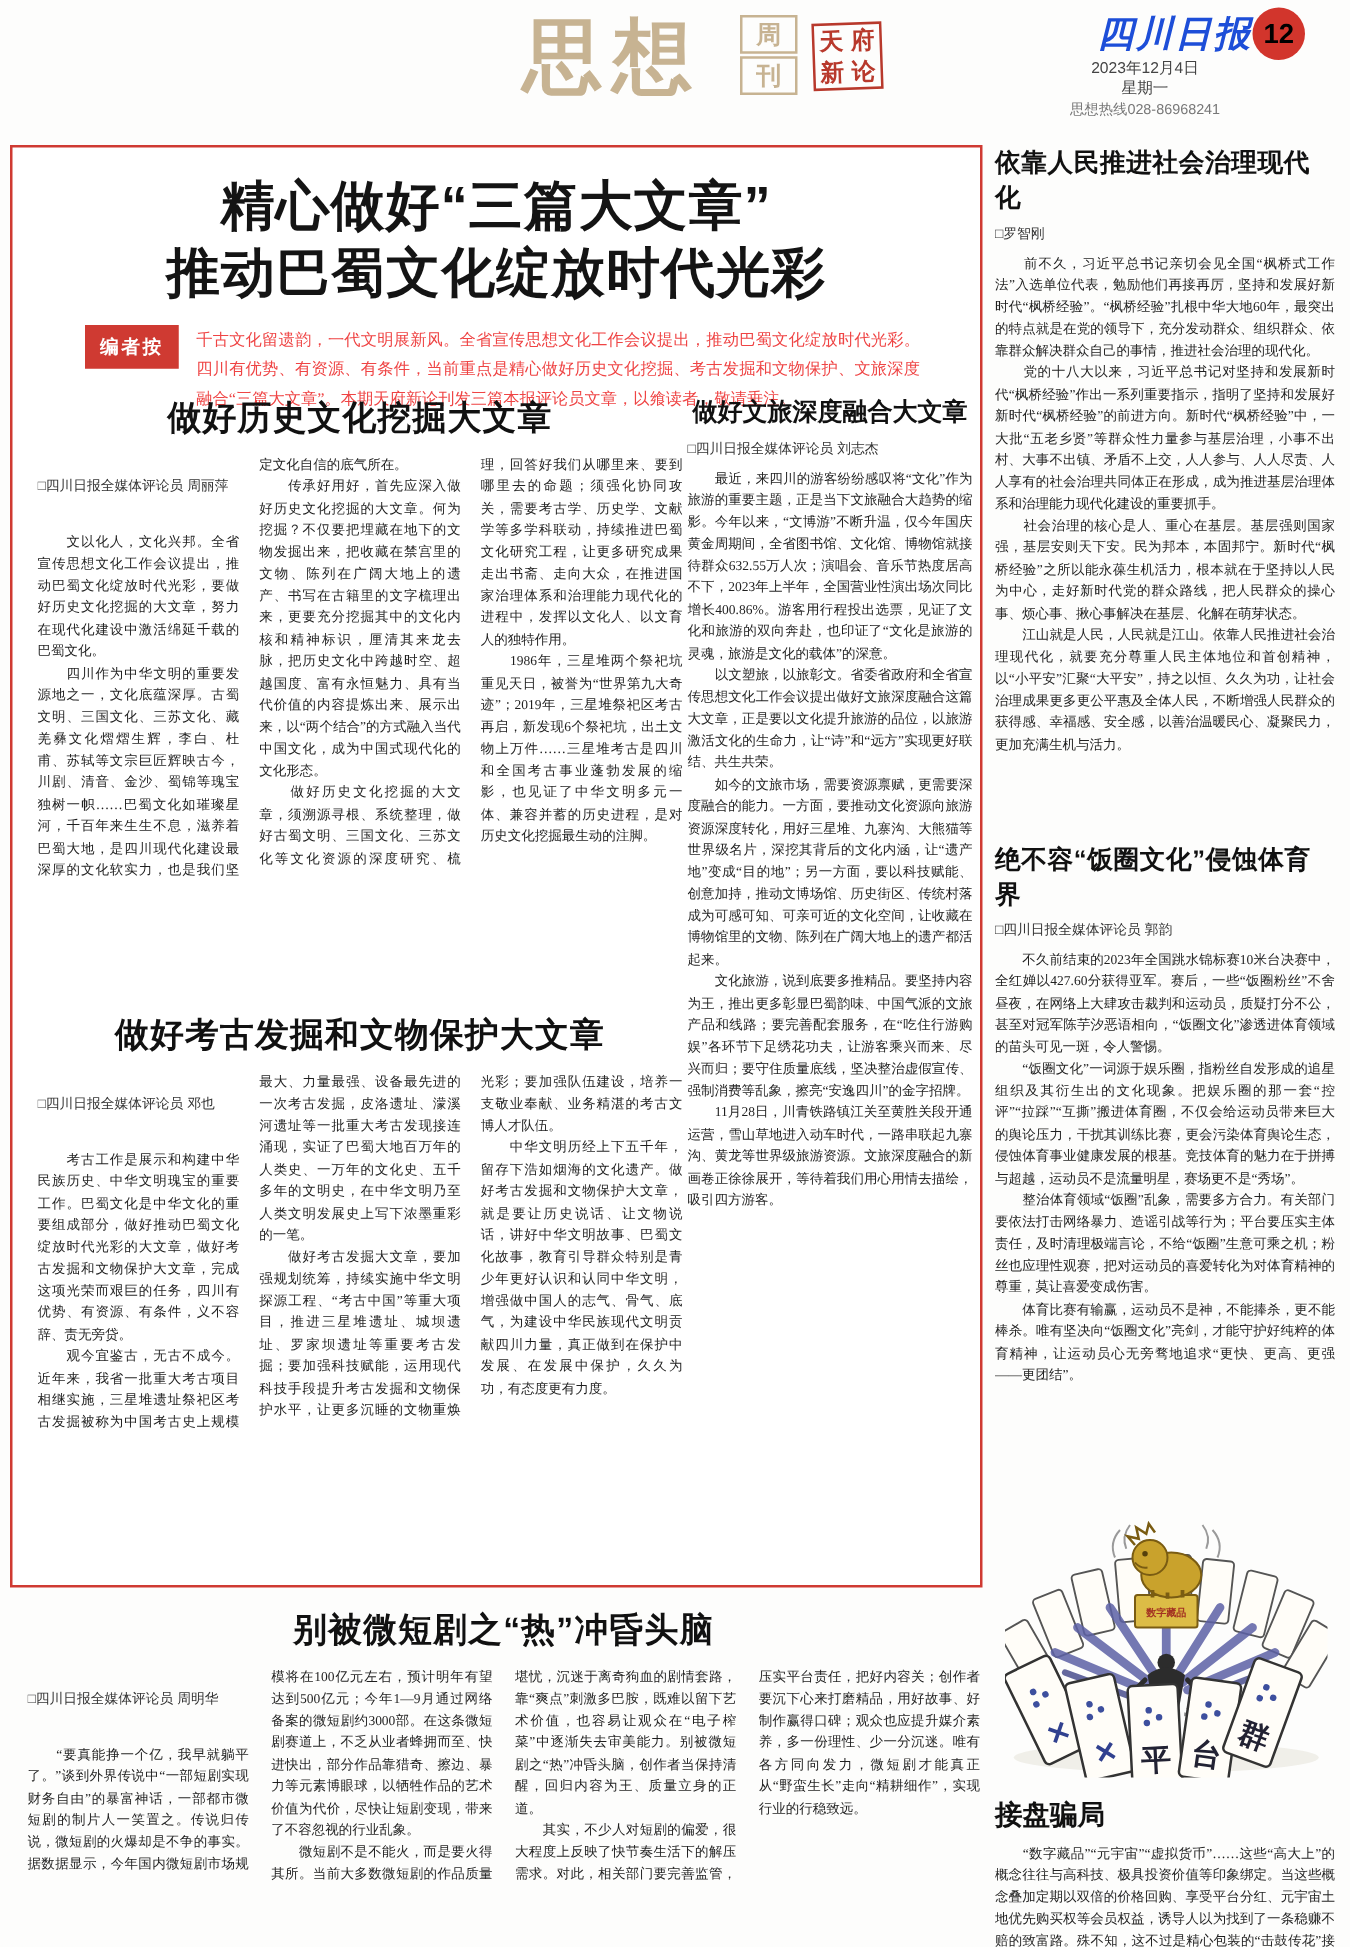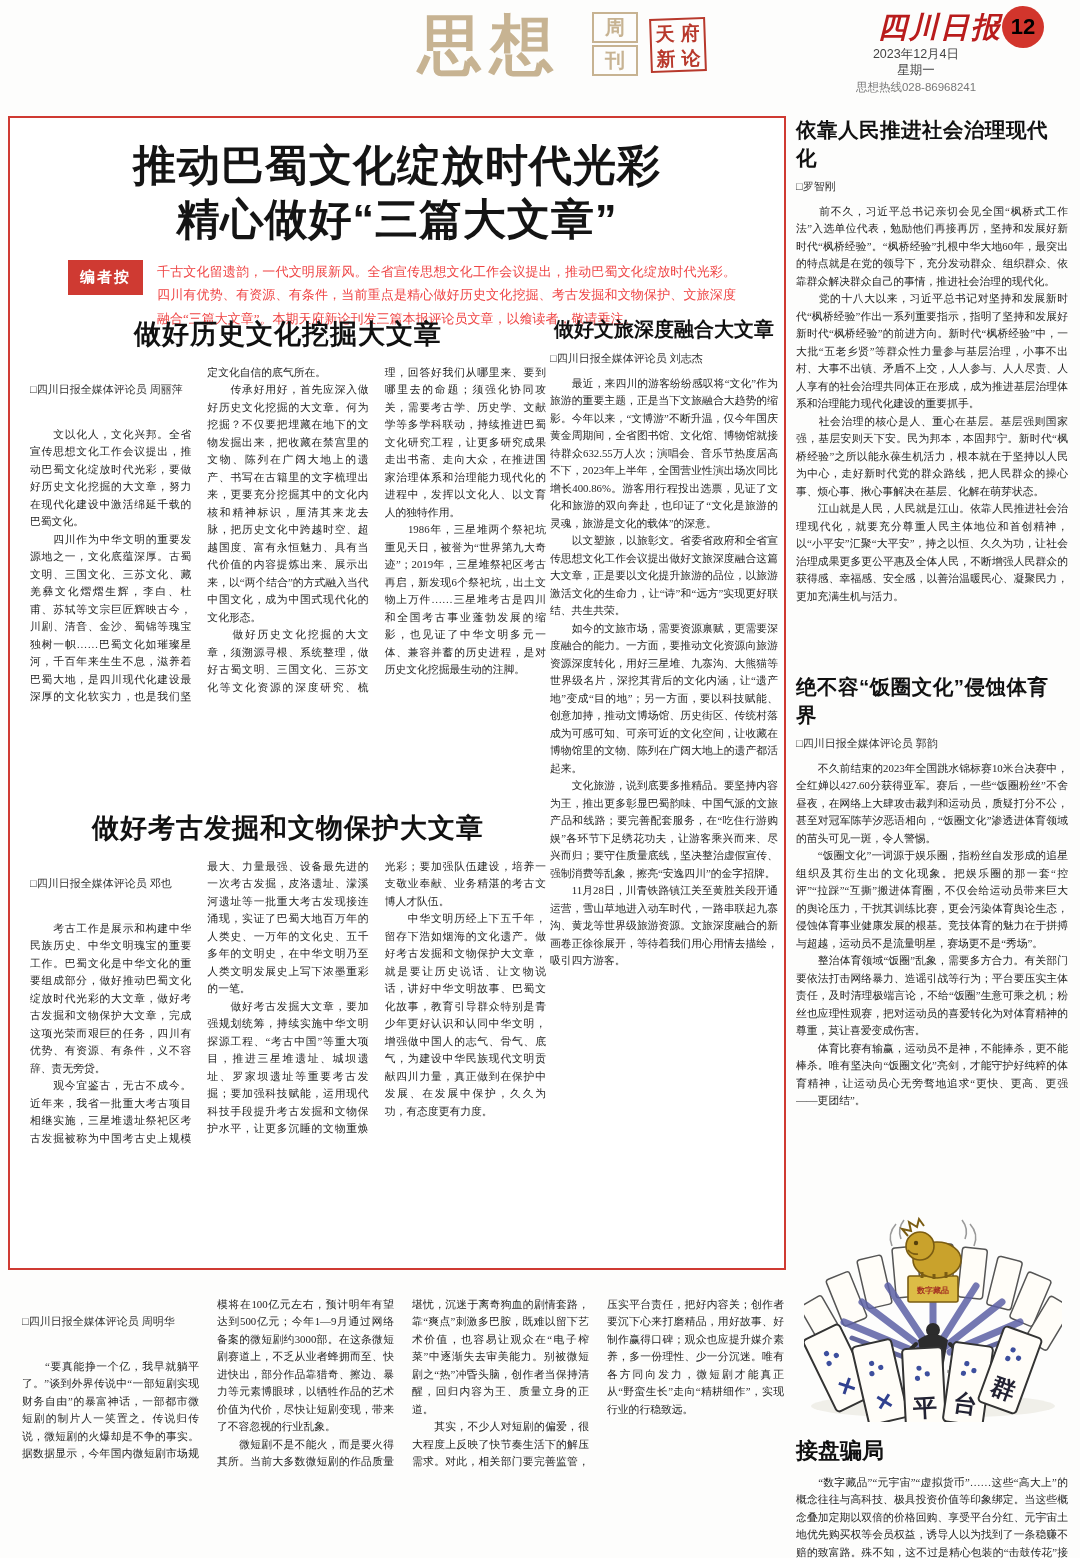--- a/index.html
+++ b/index.html
@@ -24,21 +24,21 @@
     font-size:20px; display:flex; align-items:center; justify-content:center;
   }
   .seal {
     position:absolute; left:650px; top:18px; width:56px; height:54px;
     border:2px solid #b8392c; color:#b8392c; transform:rotate(-2deg);
     display:grid; grid-template-columns:1fr 1fr; font-weight:bold;
     font-size:19px; line-height:25px; text-align:center; padding:1px;
   }
   .paper-name {
     position:absolute; left:862px; top:8px; width:140px; text-align:right;
-    font-size:29px; font-weight:900; font-style:italic; color:#b91c1c;
+    font-size:29px; font-weight:900; font-style:italic; color:#1d4ed8;
     letter-spacing:2px; font-family:Liberation Mono, monospace;
   }
   .page-badge {
     position:absolute; left:1002px; top:6px; width:42px; height:42px;
     background:#d2352c; border-radius:50%; color:#000000; font-size:22px;
     font-weight:bold; display:flex; align-items:center; justify-content:center;
     font-family:"Liberation Sans",sans-serif;
   }
   .date-block { position:absolute; left:830px; top:46px; width:172px; text-align:center; font-size:12.5px; color:#444; line-height:1.3; font-family:"Liberation Sans",sans-serif;}
   .hotline { position:absolute; left:830px; top:80px; width:172px; text-align:center; font-size:11.5px; color:#777; font-family:"Liberation Sans",sans-serif;}
@@ -111,22 +111,22 @@
     <div class="page-badge">12</div>
     <div class="date-block">
       <div>2023年12月4日</div>
       <div>星期一</div>
     </div>
     <div class="hotline">思想热线028-86968241</div>
   </div>
 
   <div class="feature-box">
     <div class="headline">
+      <div>精心做好“三篇大文章”</div>
       <div>推动巴蜀文化绽放时代光彩</div>
-      <div>精心做好“三篇大文章”</div>
     </div>
     <div class="ed-note">
       <div class="ed-label">编者按</div>
       <div class="ed-text">千古文化留遗韵，一代文明展新风。全省宣传思想文化工作会议提出，推动巴蜀文化绽放时代光彩。四川有优势、有资源、有条件，当前重点是精心做好历史文化挖掘、考古发掘和文物保护、文旅深度融合“三篇大文章”。本期天府新论刊发三篇本报评论员文章，以飨读者，敬请垂注。</div>
     </div>
 
     <div class="art-hist">
       <div class="art-title-lg">做好历史文化挖掘大文章</div>
       <div class="cols body-txt">
         <div class="byline">□四川日报全媒体评论员 周丽萍</div>
@@ -271,20 +271,21 @@
         </g>
       </svg>
     </div>
 
     <div class="scam-title">接盘骗局</div>
     <div class="scam-body body-txt">　　“数字藏品”“元宇宙”“虚拟货币”……这些“高大上”的概念往往与高科技、极具投资价值等印象绑定。当这些概念叠加定期以双倍的价格回购、享受平台分红、元宇宙土地优先购买权等会员权益，诱导人以为找到了一条稳赚不赔的致富路。殊不知，这不过是精心包装的“击鼓传花”接盘骗局。事实上，早在2022年，上海市公安局就提醒，勿轻信所谓稳赚宣传，谨防“数字藏品”类诈骗，守好自己的钱袋子。</div>
 
   </div>
 
   <div class="bottom-art">
+    <div class="art-title-lg">别被微短剧之“热”冲昏头脑</div>
     <div class="cols body-txt">
       <div class="byline">□四川日报全媒体评论员 周明华</div>
       <div>　　“要真能挣一个亿，我早就躺平了。”谈到外界传说中“一部短剧实现财务自由”的暴富神话，一部都市微短剧的制片人一笑置之。传说归传说，微短剧的火爆却是不争的事实。据数据显示，今年国内微短剧市场规模将在100亿元左右，预计明年有望达到500亿元；今年1—9月通过网络备案的微短剧约3000部。在这条微短剧赛道上，不乏从业者蜂拥而至、快进快出，部分作品靠猎奇、擦边、暴力等元素博眼球，以牺牲作品的艺术价值为代价，尽快让短剧变现，带来了不容忽视的行业乱象。
 　　微短剧不是不能火，而是要火得其所。当前大多数微短剧的作品质量堪忧，沉迷于离奇狗血的剧情套路，靠“爽点”刺激多巴胺，既难以留下艺术价值，也容易让观众在“电子榨菜”中逐渐失去审美能力。别被微短剧之“热”冲昏头脑，创作者当保持清醒，回归内容为王、质量立身的正道。
 　　其实，不少人对短剧的偏爱，很大程度上反映了快节奏生活下的解压需求。对此，相关部门要完善监管，压实平台责任，把好内容关；创作者要沉下心来打磨精品，用好故事、好制作赢得口碑；观众也应提升媒介素养，多一份理性、少一分沉迷。唯有各方同向发力，微短剧才能真正从“野蛮生长”走向“精耕细作”，实现行业的行稳致远。</div>
     </div>
   </div>
 
 </div>
 

